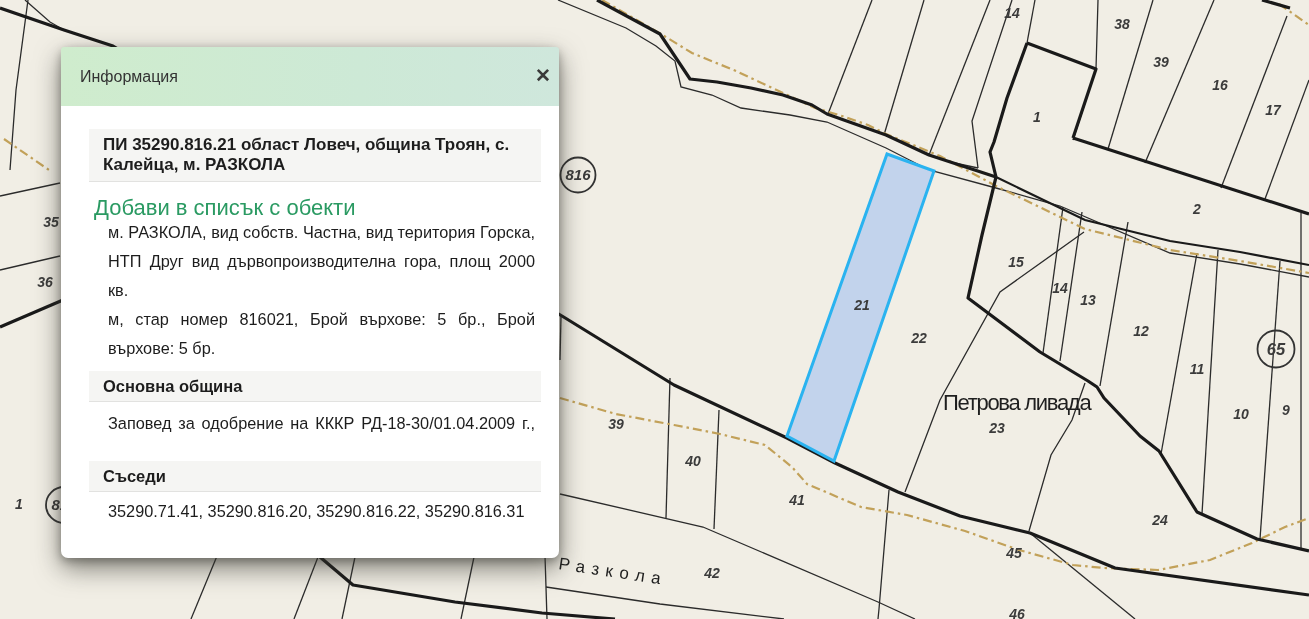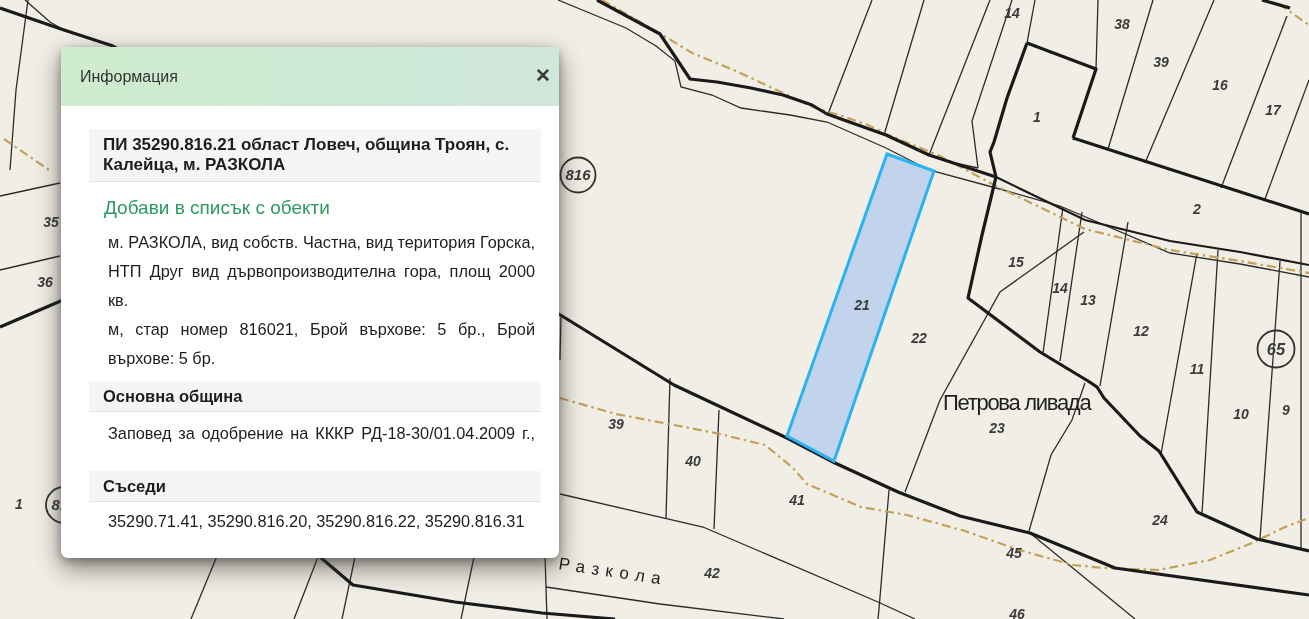--- a/index.html
+++ b/index.html
@@ -8,22 +8,22 @@
   #map{position:absolute;left:0;top:0;}
   #popup{position:absolute;left:61px;top:47px;width:498px;height:511px;background:#ffffff;
          border-radius:7px;box-shadow:0 10px 26px rgba(50,50,44,0.6), 0 3px 9px rgba(50,50,44,0.38);}
   #phead{height:59px;background:linear-gradient(90deg,#cfeccd 0%,#cde9d6 60%,#cfe7dc 100%);
          border-radius:3px 3px 0 0;position:relative;}
   #phead .t{position:absolute;left:19px;top:21px;font-size:16px;color:#333;}
   #phead .x{position:absolute;right:2px;top:15px;width:28px;height:28px;color:#3a3a3a;font-size:19px;line-height:28px;text-align:center;font-weight:bold;}
   #pbody{padding:0 18px 0 28px;color:#1d1d1d;}
   .tbar{margin-top:23px;background:#f5f5f3;border-bottom:1px solid #e2e2e0;padding:6px 14px;
         font-weight:bold;font-size:17px;line-height:20px;}
-  .link{margin-top:16px;margin-left:15px;color:#2a9a62;font-size:19px;line-height:20px;}
-  .para{font-size:16.3px;line-height:29px;margin-top:10px;margin-left:19px;margin-right:6px;}
+  .link{margin-top:16px;margin-left:5px;color:#2a9a62;font-size:22px;line-height:20px;}
+  .para{font-size:16.3px;line-height:29px;margin-left:19px;margin-right:6px;}
   .jline{text-align:justify;text-align-last:justify;}
   .sbar{margin-top:8px;background:#f5f5f3;border-bottom:1px solid #e2e2e0;padding:4px 14px;
         font-weight:bold;font-size:16.5px;line-height:22px;}
 </style>
 </head>
 <body>
 <div id="stage">
 <svg id="map" width="1309" height="619" viewBox="0 0 1309 619">
 
   <g fill="none" stroke="#2b2b2b" stroke-width="1.3">

